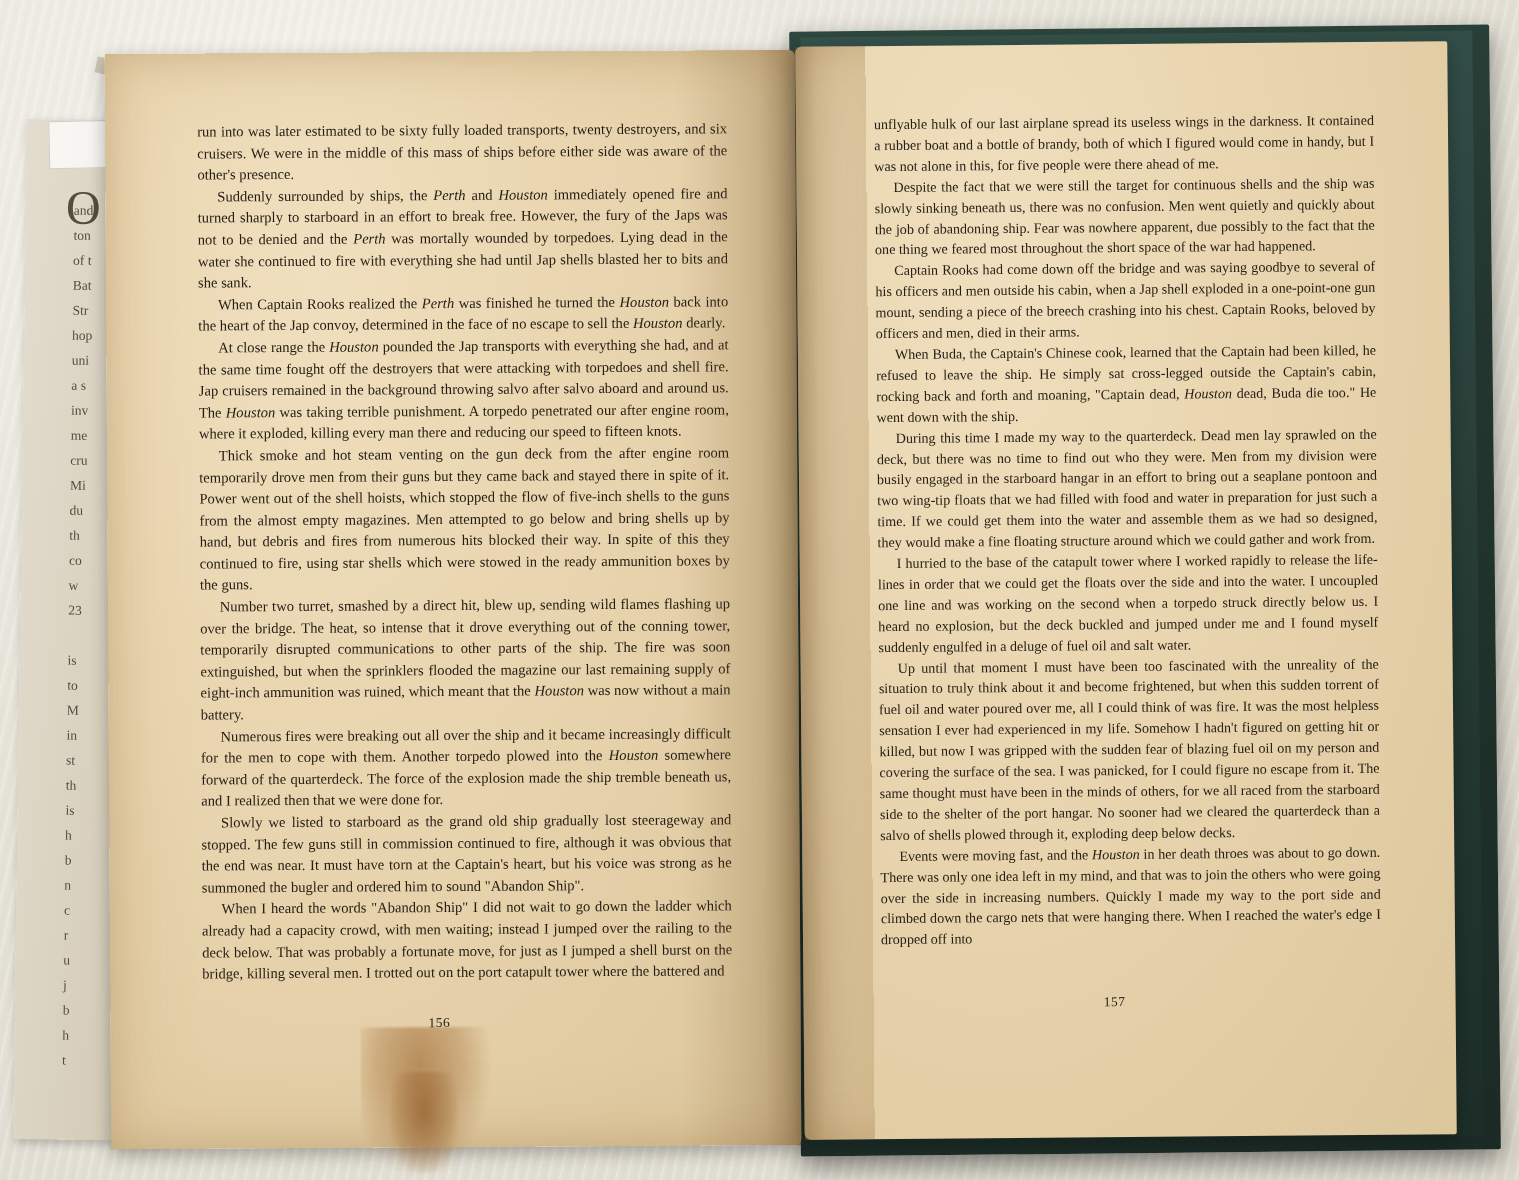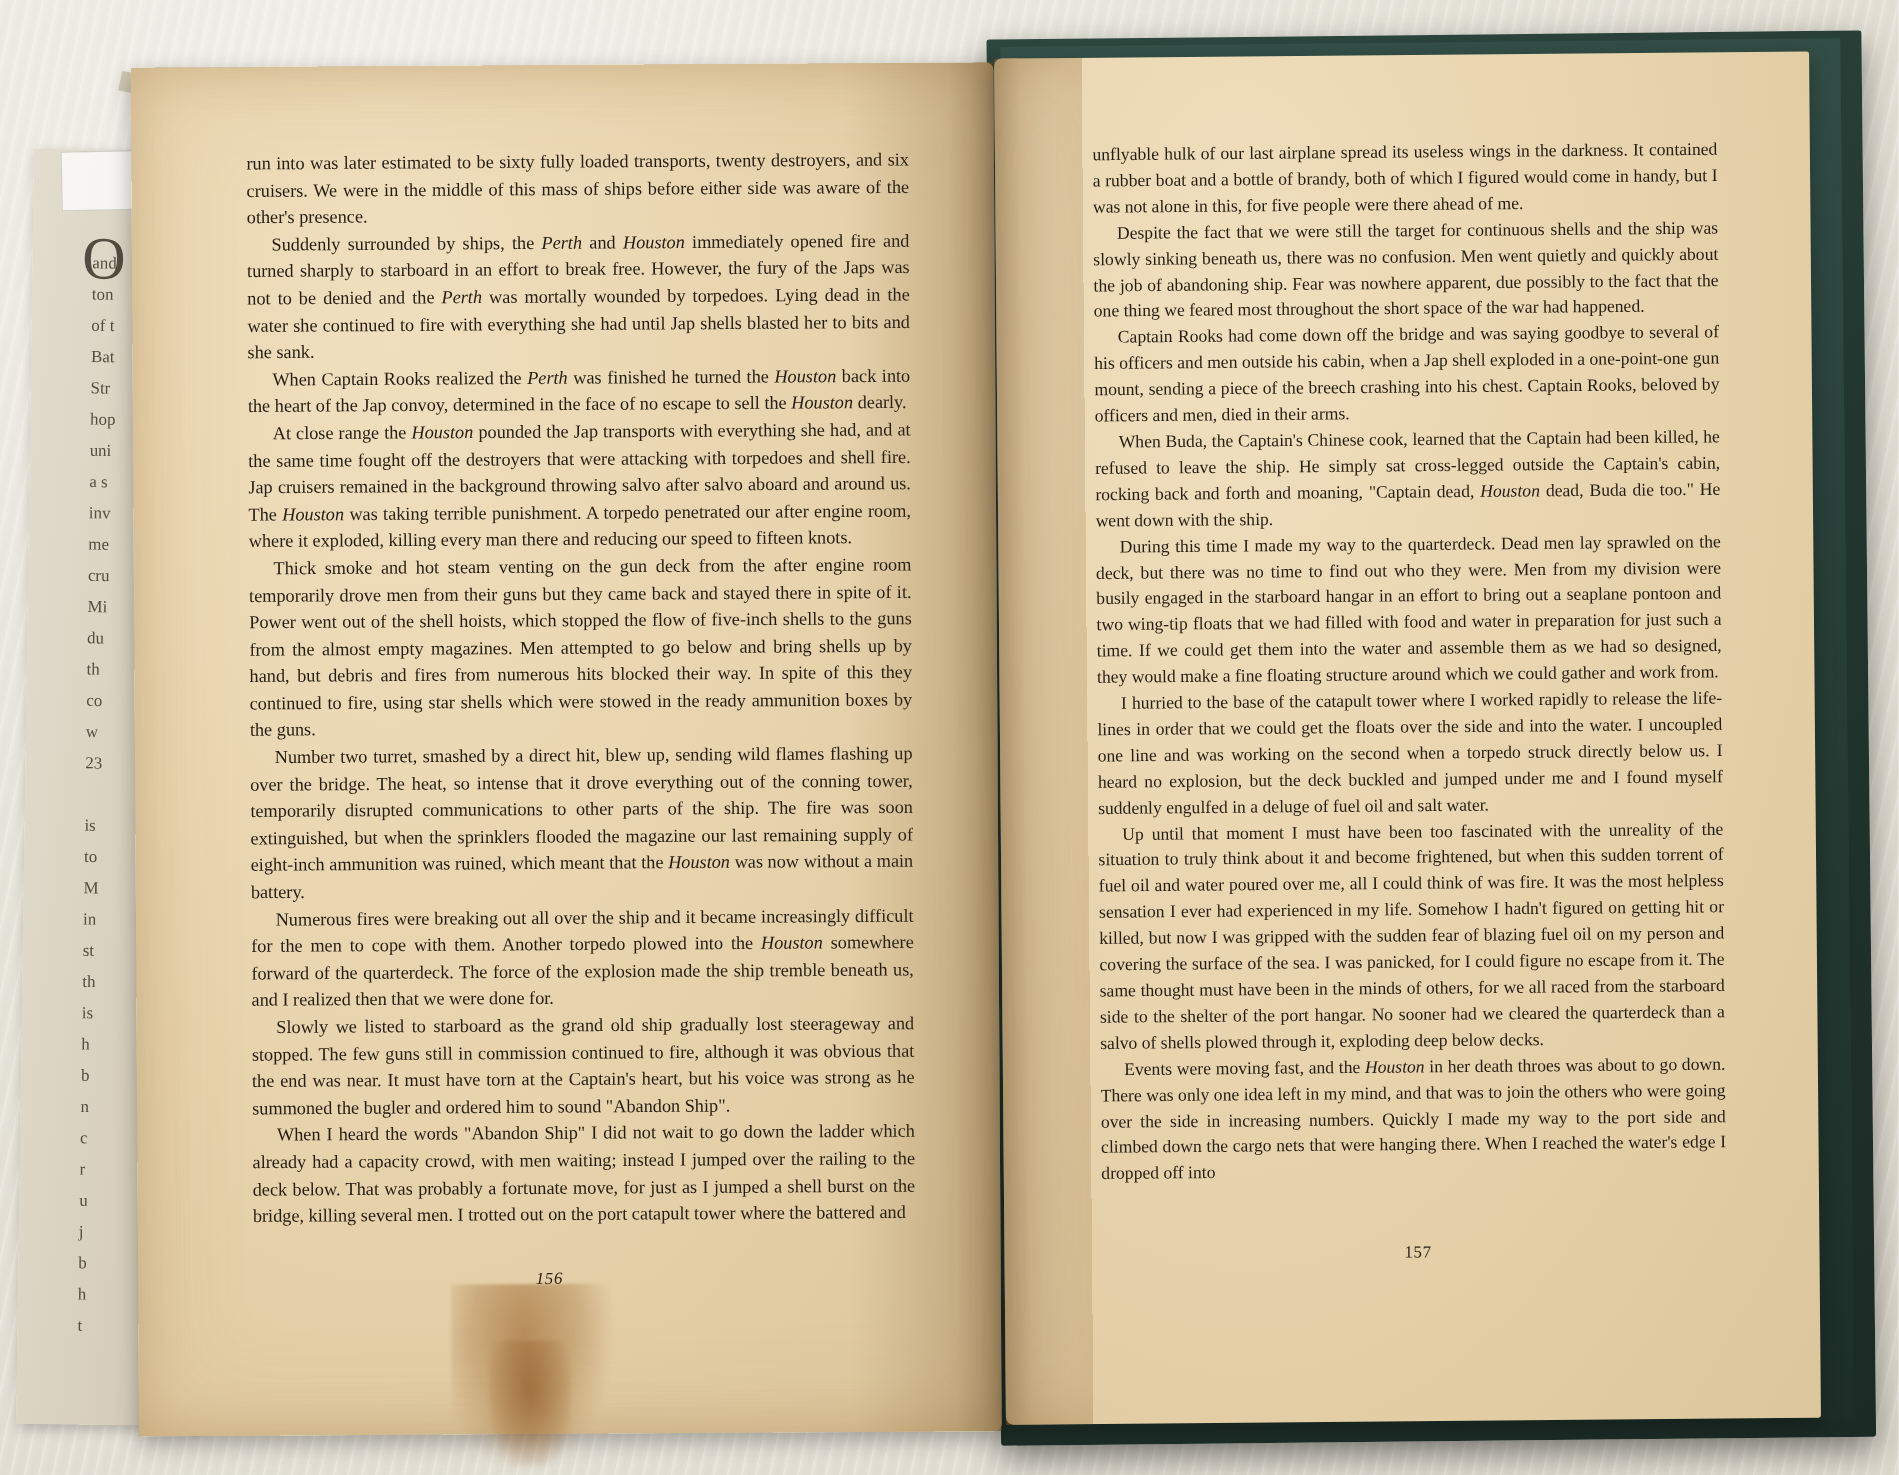--- a/index.html
+++ b/index.html
@@ -171,22 +171,22 @@
   }
   .text-col p.noindent { text-indent: 0; }
   .text-col em { }
 
   .folio {
     position: absolute;
     font-size: 13.5px;
     color: #2a2218;
     letter-spacing: 0.5px;
   }
-  .page-left .folio { left: 318px; top: 963px; font-style: italic; }
-  .page-right .folio { left: 300px; top: 950px; margin-left: 20px; }
+  .page-left .folio { left: 318px; top: 963px; }
+  .page-right .folio { left: 300px; top: 950px; }
 
   
   .stain {
     position: absolute;
     pointer-events: none;
   }
   .stain-a {
     left: 250px; top: 975px; width: 130px; height: 150px;
     background:
       radial-gradient(ellipse at 45% 25%, rgba(146,86,28,0.55) 0%, rgba(150,92,32,0.30) 42%, rgba(160,105,45,0.0) 72%);

